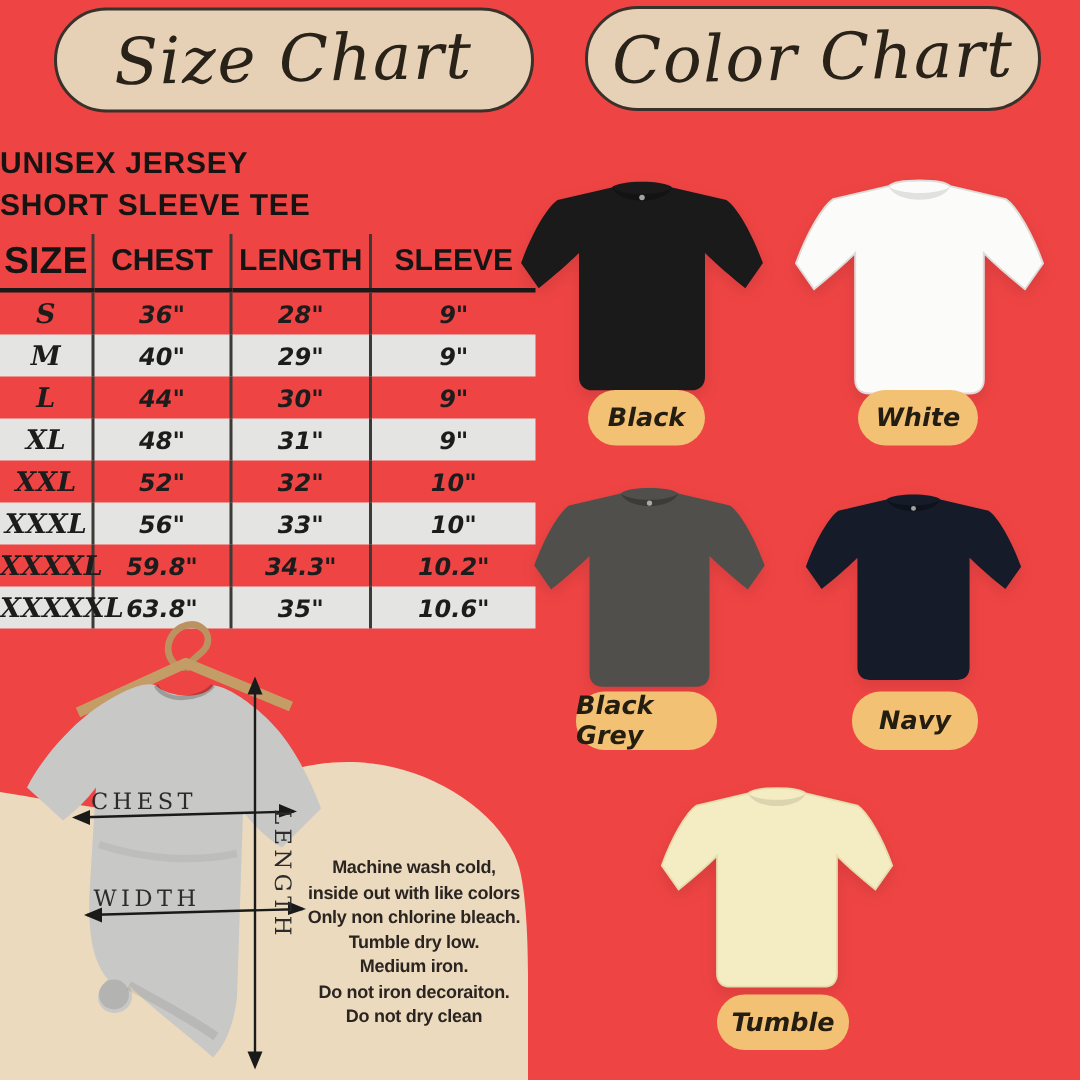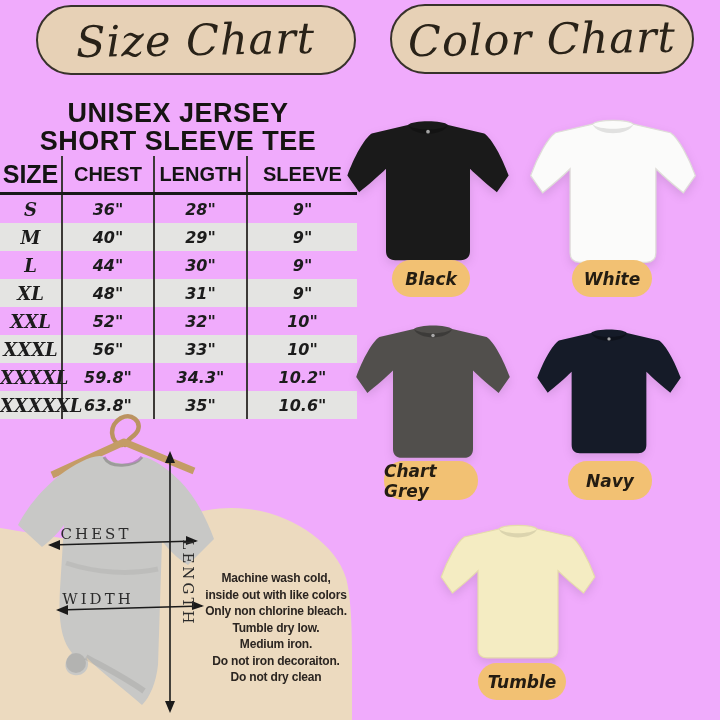--- a/index.html
+++ b/index.html
@@ -1,29 +1,29 @@
 <!DOCTYPE html>
 <html><head>
 <meta charset="utf-8">
 <style>
   html,body{margin:0;padding:0;background:#f1f1ef;}
-  .canvas{position:relative;width:720px;height:720px;background:#f0abfc;overflow:hidden;
+  .canvas{position:relative;width:720px;height:720px;background:#ef4444;overflow:hidden;
           font-family:"Liberation Sans",sans-serif;color:#1d1a17;}
 
   
   .title-pill{position:absolute;height:66px;background:#e7d1b6;border:2px solid #38322b;
               border-radius:36px;display:flex;align-items:center;justify-content:center;}
   .title-pill .script{font-family:"DejaVu Serif",serif;font-style:italic;font-weight:400;
               font-size:43px;color:#292218;letter-spacing:1px;transform:rotate(-1deg);}
   #size-pill{left:36px;top:5px;width:316px;}
   #color-pill{left:390px;top:4px;width:300px;}
 
   
-  .prod-heading{position:absolute;left:0;width:356px;text-align:center;
-                font-weight:700;font-size:27px;letter-spacing:.5px;color:#161412;}
+  .prod-heading{position:absolute;left:0;width:356px;text-align:left;
+                font-weight:700;font-size:20px;letter-spacing:.5px;color:#161412;}
   #ph1{top:98px;} #ph2{top:126px;}
 
   
   .size-table{position:absolute;left:0;top:156px;width:357px;border-collapse:collapse;
               table-layout:fixed;}
   .size-table th{height:36px;font-weight:700;font-size:20px;color:#141414;text-align:center;
                  border-bottom:3px solid #191919;padding:0;margin-left:12px;}
   .size-table th.size-h{font-size:25px;}
   .size-table th:not(:last-child),.size-table td:not(:last-child){border-right:2px solid #3c3a37;}
   .size-table td{height:28px;text-align:center;padding:0;color:#1c1c1c;
@@ -219,17 +219,17 @@
     <circle cx="100" cy="28" r="2.2" fill="#bdbdbd" opacity=".85"></circle>
   </svg>
 
   <svg class="tee" id="tee-apricot" viewBox="0 0 200 190">
     <path stroke="#e5dbab" stroke-width="1.5" d="M76,20 C82,14 118,14 124,20 L167,30 C176,36 188,58 196,80 L182,100 C172,92 158,80 150,72 L150,170 C150,177 146,181 139,181 L61,181 C54,181 50,177 50,170 L50,72 C42,80 28,92 18,100 L4,80 C12,58 24,36 33,30 Z" fill="#f4ecc2"></path>
     <path d="M76,20 C82,34 118,34 124,20 C116,27 84,27 76,20 Z" fill="rgba(0,0,0,.10)"></path>
   </svg>
 
   <div class="label-pill" id="lp-black">Black</div>
   <div class="label-pill" id="lp-white">White</div>
-  <div class="label-pill" id="lp-darkgrey">Chart Grey</div>
+  <div class="label-pill" id="lp-darkgrey">Black Grey</div>
   <div class="label-pill" id="lp-navy">Navy</div>
   <div class="label-pill" id="lp-apricot">Tumble</div>
 
 </div>
 
 </body></html>

